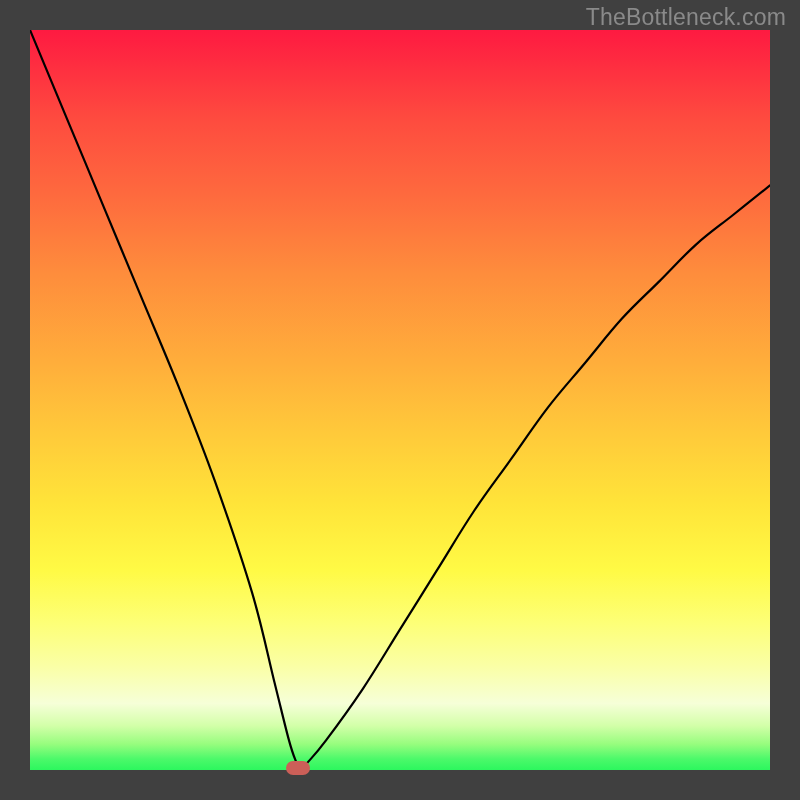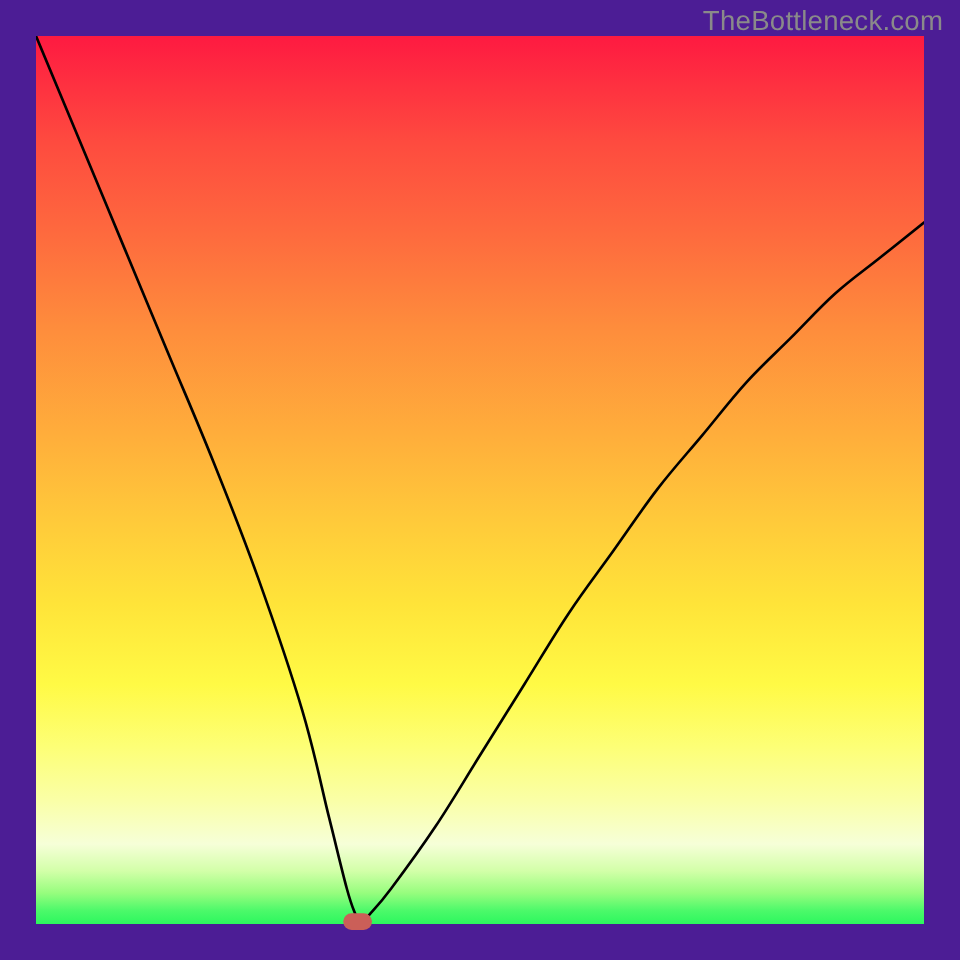--- a/index.html
+++ b/index.html
@@ -10,21 +10,21 @@
     overflow: hidden;
     background: #000;
     font-family: Arial, Helvetica, sans-serif;
   }
   .frame {
     position: absolute;
     top: 0;
     left: 0;
     width: 800px;
     height: 800px;
-    background: #4c1d95;
+    background: #404040;
   }
   .plot-area {
     position: absolute;
     top: 30px;
     left: 30px;
     width: 740px;
     height: 740px;
     background: linear-gradient(to bottom,
       #fe1a41 0%,
       #fe4b3f 12%,

